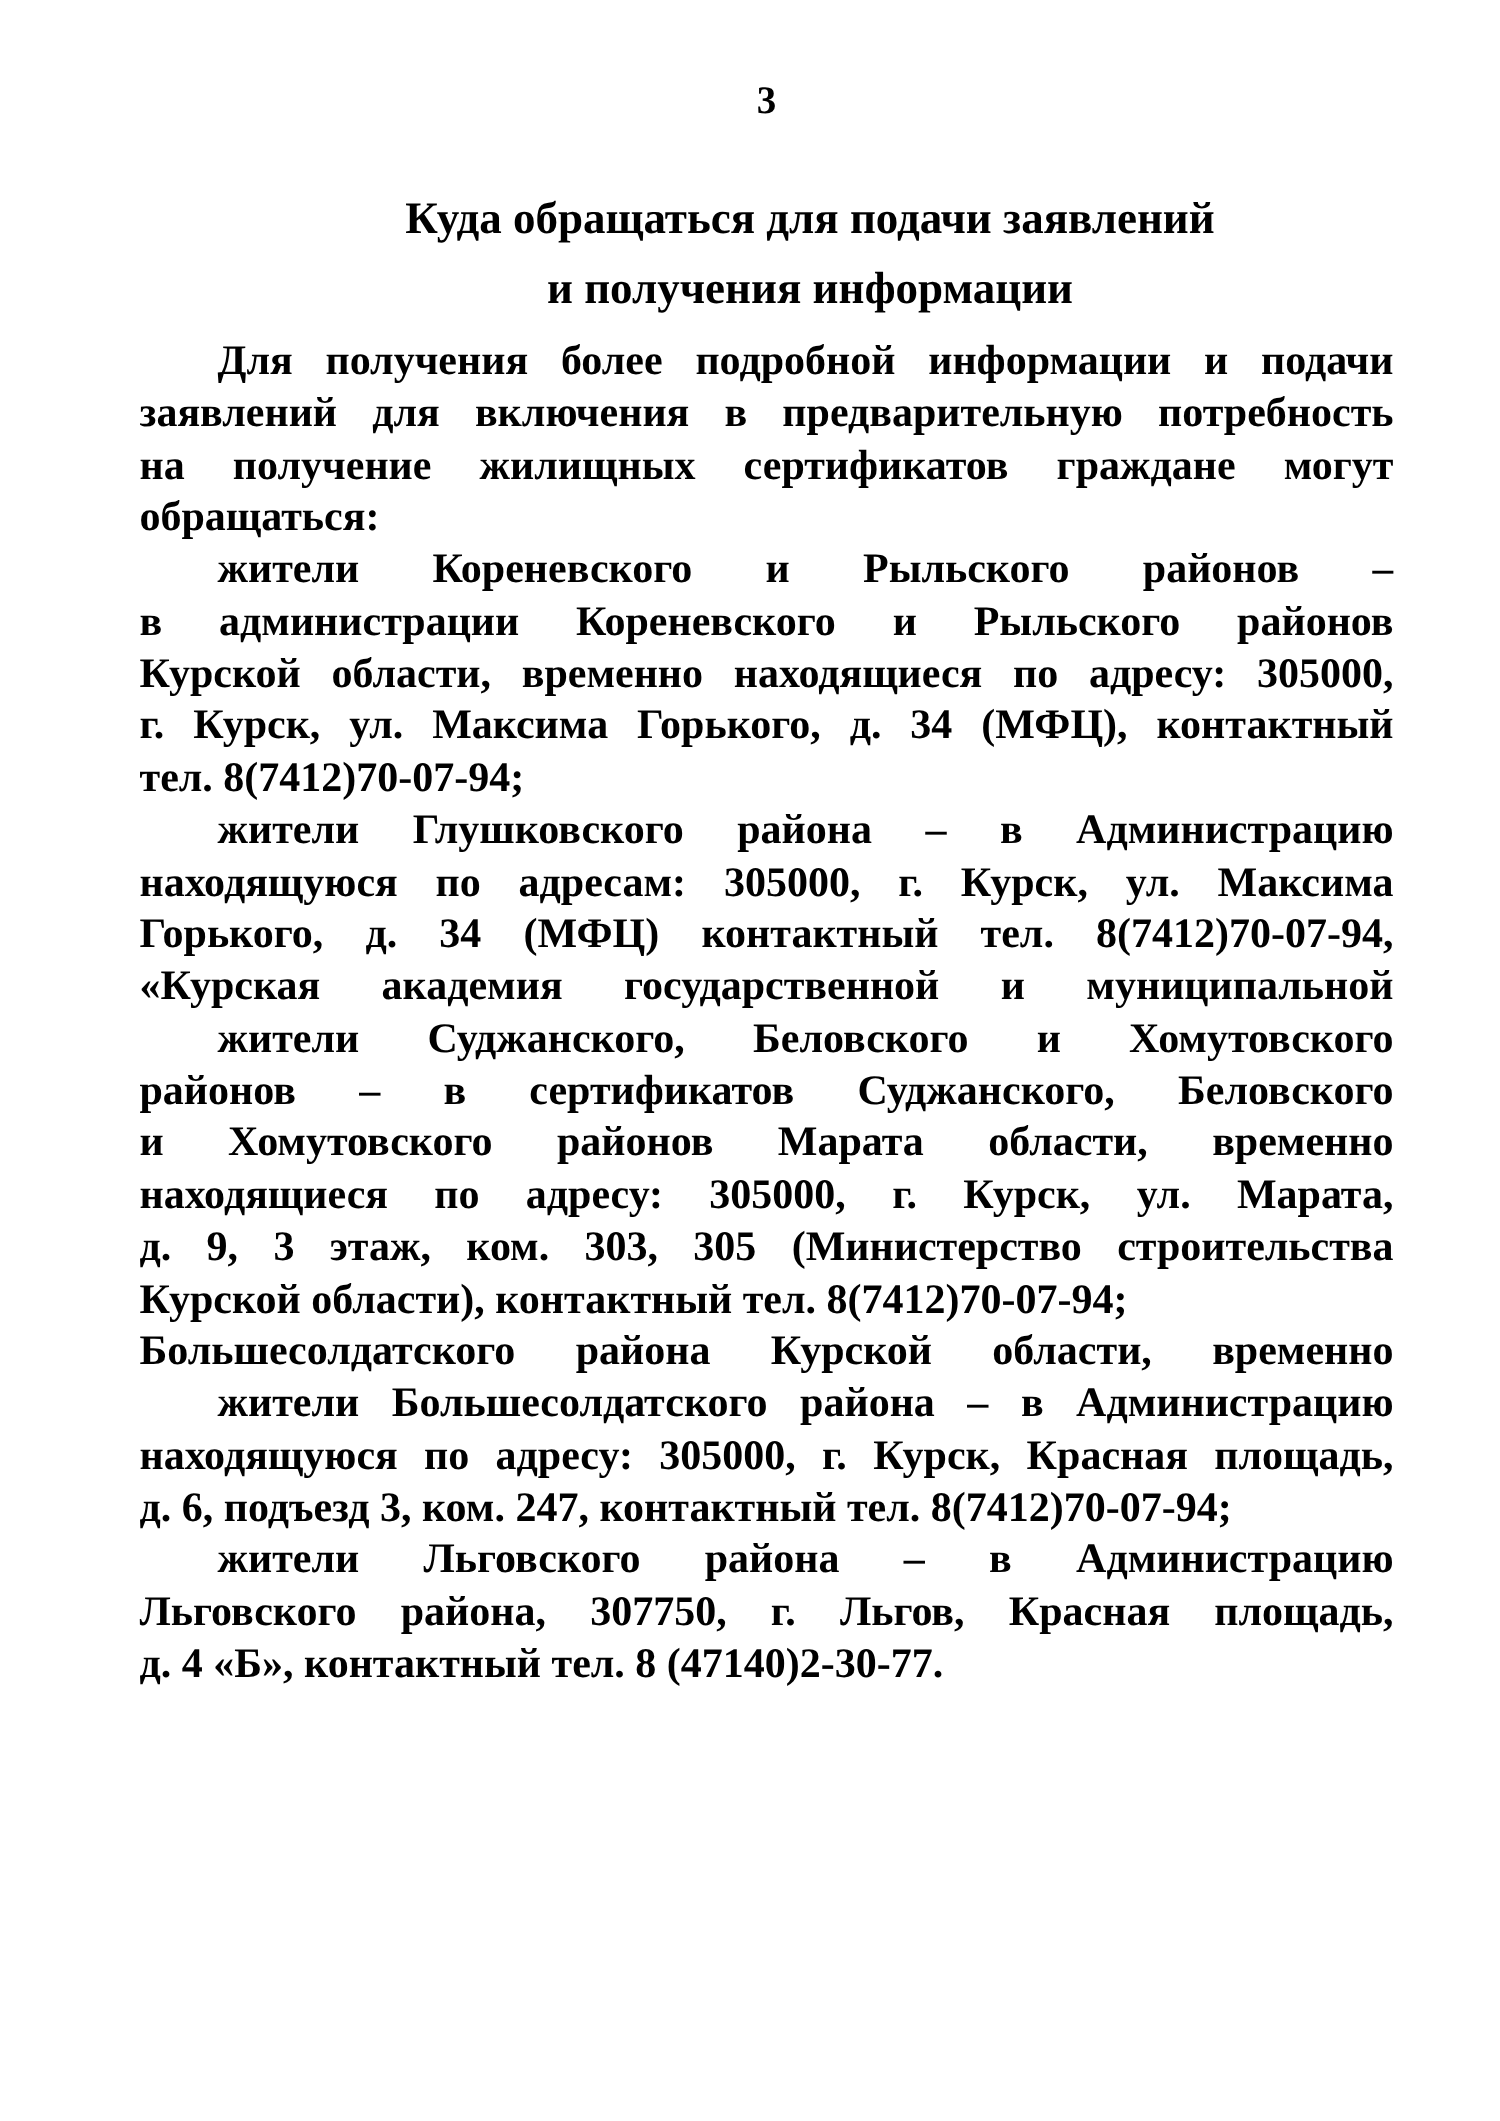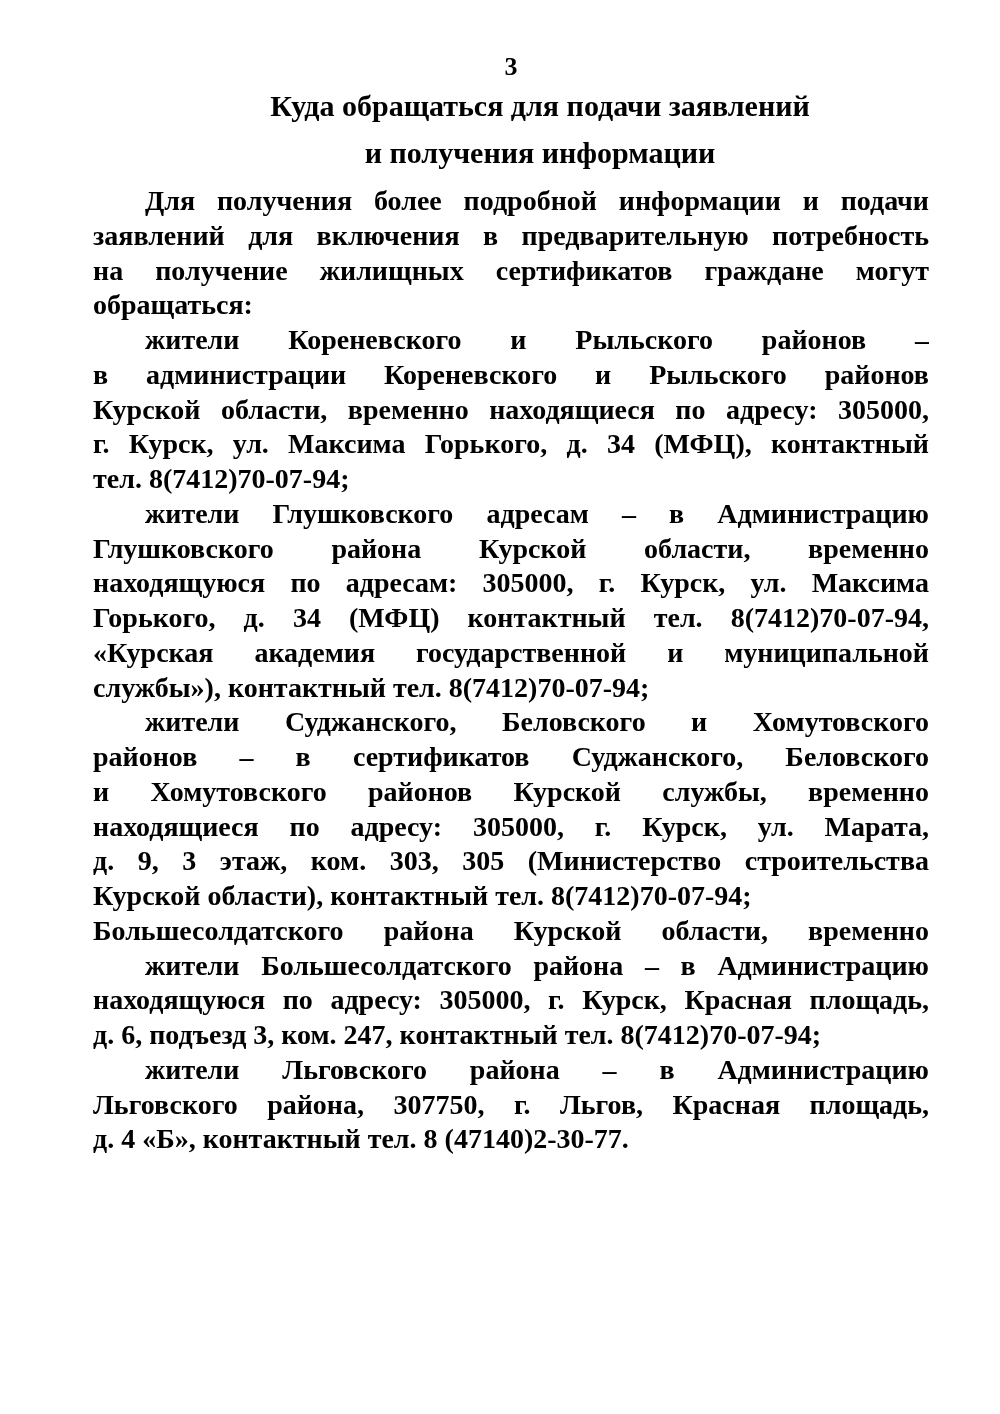--- a/index.html
+++ b/index.html
@@ -19,20 +19,21 @@
     padding-left: 93px;
     padding-right: 71px;
   }
   .pagenum {
     padding-top: 52px;
     text-align: center;
     font-size: 26px;
     line-height: 30px;
   }
   .title {
+    margin-top: 40px;
     padding-left: 58px;
     text-align: center;
     font-size: 30px;
     line-height: 47px;
   }
   .bodytext {
     margin-top: 8px;
     font-size: 28px;
     line-height: 34.75px;
   }
@@ -64,31 +65,29 @@
           <div class="line last">обращаться:</div>
         </div>
         <div>
           <div class="line first">жители Кореневского и Рыльского районов –</div>
           <div class="line">в администрации Кореневского и Рыльского районов</div>
           <div class="line">Курской области, временно находящиеся по адресу: 305000,</div>
           <div class="line">г. Курск, ул. Максима Горького, д. 34 (МФЦ), контактный</div>
           <div class="line last">тел. 8(7412)70-07-94;</div>
         </div>
         <div>
-          <div class="line first">жители Глушковского адресам – в Администрацию</div>
-          <div class="line">Глушковского района Курской области, временно</div>
+          <div class="line first">жители Глушковского района – в Администрацию</div>
           <div class="line">находящуюся по адресам: 305000, г. Курск, ул. Максима</div>
           <div class="line">Горького, д. 34 (МФЦ) контактный тел. 8(7412)70-07-94,</div>
           <div class="line">«Курская академия государственной и муниципальной</div>
-          <div class="line last">службы»), контактный тел. 8(7412)70-07-94;</div>
         </div>
         <div>
           <div class="line first">жители Суджанского, Беловского и Хомутовского</div>
           <div class="line">районов – в сертификатов Суджанского, Беловского</div>
-          <div class="line">и Хомутовского районов Курской службы, временно</div>
+          <div class="line">и Хомутовского районов Марата области, временно</div>
           <div class="line">находящиеся по адресу: 305000, г. Курск, ул. Марата,</div>
           <div class="line">д. 9, 3 этаж, ком. 303, 305 (Министерство строительства</div>
           <div class="line last">Курской области), контактный тел. 8(7412)70-07-94;</div>
         </div>
         <div>
           <div class="line">Большесолдатского района Курской области, временно</div>
           <div class="line first">жители Большесолдатского района – в Администрацию</div>
           <div class="line">находящуюся по адресу: 305000, г. Курск, Красная площадь,</div>
           <div class="line last">д. 6, подъезд 3, ком. 247, контактный тел. 8(7412)70-07-94;</div>
         </div>

